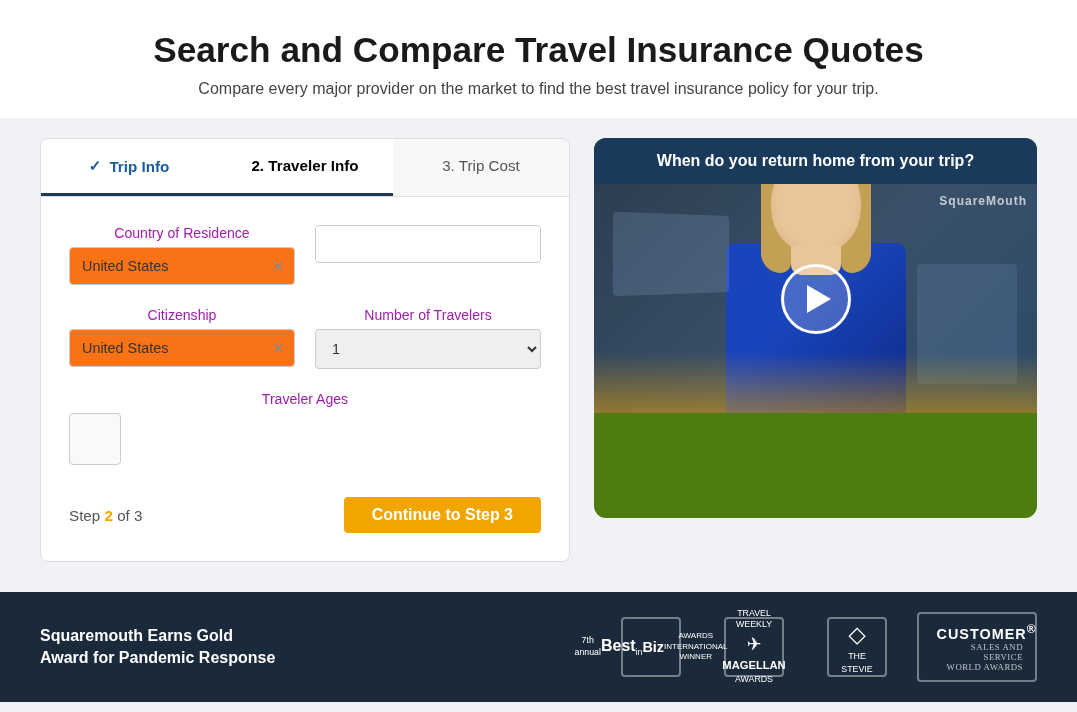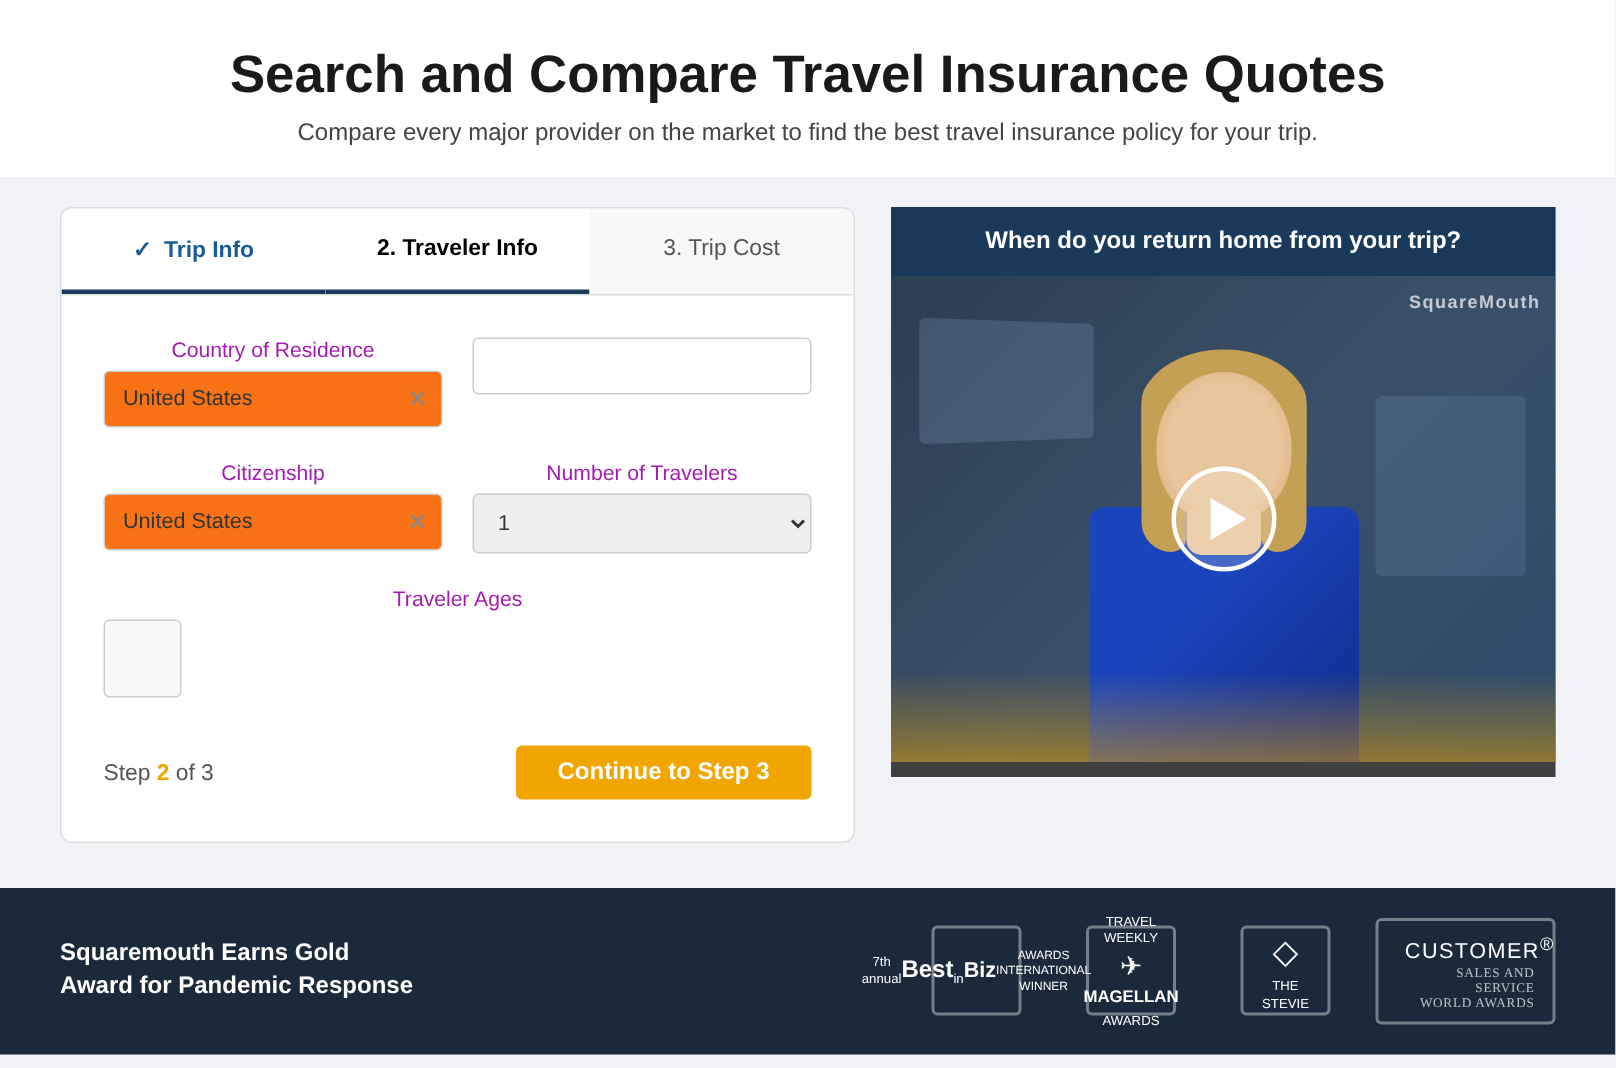--- a/index.html
+++ b/index.html
@@ -189,41 +189,41 @@
       padding: 9px 28px;
       font-size: 1rem;
       font-weight: 700;
       border-radius: 4px;
       cursor: pointer;
     }
 
     
     .right-panel {
       flex: 1;
-      border-radius: 0;
+      border-radius: 12px;
       overflow: hidden;
       position: relative;
-      background: #404040;
+      background: #4d7c0f;
       min-height: 360px;
       max-height: 380px;
     }
 
     .video-question {
       background: #1a3a5c;
       color: #fff;
       text-align: center;
       padding: 14px;
       font-size: 1rem;
       font-weight: 600;
     }
 
     .video-placeholder {
       position: relative;
       background: linear-gradient(135deg, #2c3e50 0%, #3a5068 50%, #2c4a6a 100%);
-      height: 324px;
+      height: 229px;
       display: flex;
       align-items: center;
       justify-content: center;
       overflow: hidden;
     }
 
     .play-btn {
       position: absolute;
       width: 70px;
       height: 70px;
@@ -321,21 +321,21 @@
       flex-direction: column;
       align-items: center;
       border: 2px solid rgba(255,255,255,0.4);
       border-radius: 4px;
       padding: 8px 12px;
       max-width: 120px;
     }
 
     .customer-award-title {
       font-size: 0.9rem;
-      font-weight: 400;
+      font-weight: 700;
       color: #fff;
       letter-spacing: 1px;
       margin-left: 19px;
     }
 
     .customer-award-sub {
       font-size: 0.55rem;
       color: rgba(255,255,255,0.7);
       text-align: right;
       letter-spacing: 0.5px;

